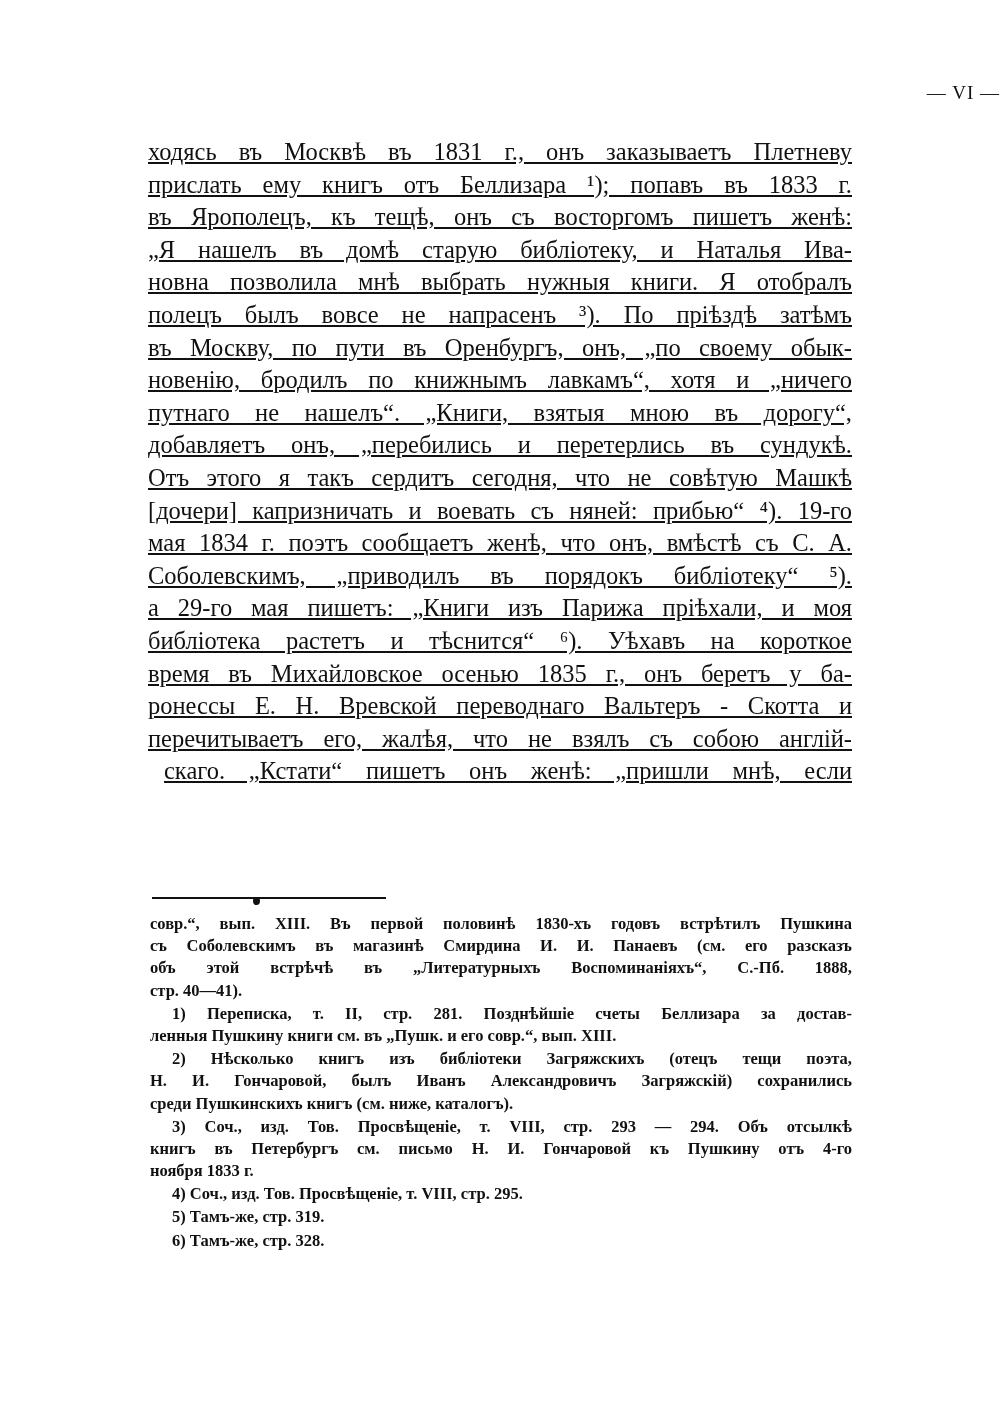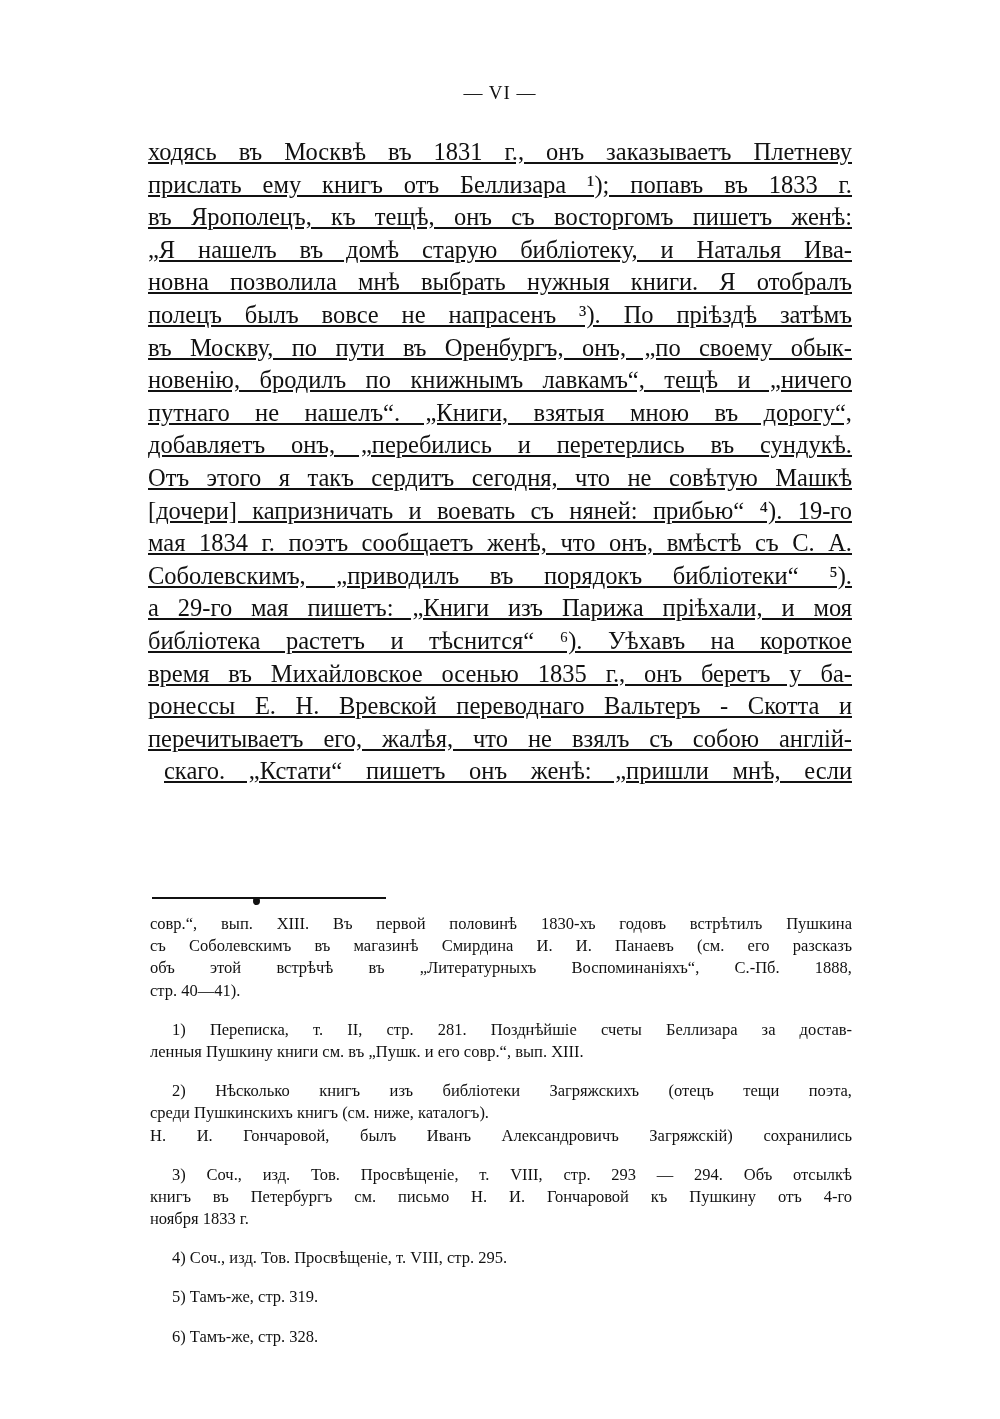--- a/index.html
+++ b/index.html
@@ -13,21 +13,21 @@
       position: relative;
       overflow: hidden;
       color: #111111;
       font-family: "Liberation Serif", "DejaVu Serif", serif;
     }
     .page-number {
       position: absolute;
       top: 82px;
       left: 0;
       width: 1000px;
-      text-align: center;
+      text-align: right;
       font-size: 19px;
       letter-spacing: 1px;
     }
     .body-text {
       position: absolute;
       left: 148px;
       top: 136px;
       width: 704px;
       text-decoration: underline;
     }
@@ -58,59 +58,60 @@
       width: 7px;
       height: 8px;
       border-radius: 50%;
       background: #111111;
     }
     .footnotes {
       position: absolute;
       left: 150px;
       top: 913px;
       width: 702px;
+      font-weight: bold;
     }
     .fn-line {
       height: 22.2px;
       line-height: 22.2px;
       font-size: 16.5px;
       text-align: justify;
       text-align-last: justify;
       white-space: nowrap;
     }
     .fn-line.short {
       text-align-last: left;
     }
     .fn-line.indent {
       padding-left: 22px;
     }
     .fn-line.gap {
-      margin-top: 17px;
+      margin-top: 1px;
     }
   </style>
 </head>
 <body>
 
 <div class="page-number">— VI —</div>
 
 <div class="body-text">
   <div class="body-line">ходясь въ Москвѣ въ 1831 г., онъ заказываетъ Плетневу</div>
   <div class="body-line">прислать ему книгъ отъ Беллизара ¹); попавъ въ 1833 г.</div>
   <div class="body-line">въ Ярополецъ, къ тещѣ, онъ съ восторгомъ пишетъ женѣ:</div>
   <div class="body-line">„Я нашелъ въ домѣ старую библіотеку, и Наталья Ива-</div>
   <div class="body-line">новна позволила мнѣ выбрать нужныя книги. Я отобралъ</div>
   <div class="body-line">полецъ былъ вовсе не напрасенъ ³). По пріѣздѣ затѣмъ</div>
   <div class="body-line">въ Москву, по пути въ Оренбургъ, онъ, „по своему обык-</div>
-  <div class="body-line">новенію, бродилъ по книжнымъ лавкамъ“, тещѣ и „ничего</div>
+  <div class="body-line">новенію, бродилъ по книжнымъ лавкамъ“, хотя и „ничего</div>
   <div class="body-line">путнаго не нашелъ“. „Книги, взятыя мною въ дорогу“,</div>
   <div class="body-line">добавляетъ онъ, „перебились и перетерлись въ сундукѣ.</div>
   <div class="body-line">Отъ этого я такъ сердитъ сегодня, что не совѣтую Машкѣ</div>
   <div class="body-line">[дочери] капризничать и воевать съ няней: прибью“ ⁴). 19-го</div>
   <div class="body-line">мая 1834 г. поэтъ сообщаетъ женѣ, что онъ, вмѣстѣ съ С. А.</div>
-  <div class="body-line">Соболевскимъ, „приводилъ въ порядокъ библіотеки“ ⁵).</div>
+  <div class="body-line">Соболевскимъ, „приводилъ въ порядокъ библіотеку“ ⁵).</div>
   <div class="body-line">а 29-го мая пишетъ: „Книги изъ Парижа пріѣхали, и моя</div>
   <div class="body-line">библіотека растетъ и тѣснится“ ⁶). Уѣхавъ на короткое</div>
   <div class="body-line">время въ Михайловское осенью 1835 г., онъ беретъ у ба-</div>
   <div class="body-line">ронессы Е. Н. Вревской переводнаго Вальтеръ - Скотта и</div>
   <div class="body-line">перечитываетъ его, жалѣя, что не взялъ съ собою англій-</div>
   <div class="body-line last">скаго. „Кстати“ пишетъ онъ женѣ: „пришли мнѣ, если</div>
 </div>
 
 <div class="rule"></div>
 <div class="rule-dot"></div>
@@ -123,22 +124,22 @@
     <div class="fn-line short">стр. 40—41).</div>
   </div>
 
   <div>
     <div class="fn-line indent gap">1) Переписка, т. II, стр. 281. Позднѣйшіе счеты Беллизара за достав-</div>
     <div class="fn-line short">ленныя Пушкину книги см. въ „Пушк. и его совр.“, вып. XIII.</div>
   </div>
 
   <div>
     <div class="fn-line indent gap">2) Нѣсколько книгъ изъ библіотеки Загряжскихъ (отецъ тещи поэта,</div>
+    <div class="fn-line">Н. И. Гончаровой, былъ Иванъ Александровичъ Загряжскій) сохранились</div>
     <div class="fn-line short">среди Пушкинскихъ книгъ (см. ниже, каталогъ).</div>
-    <div class="fn-line">Н. И. Гончаровой, былъ Иванъ Александровичъ Загряжскій) сохранились</div>
   </div>
 
   <div>
     <div class="fn-line indent gap">3) Соч., изд. Тов. Просвѣщеніе, т. VIII, стр. 293 — 294. Объ отсылкѣ</div>
     <div class="fn-line">книгъ въ Петербургъ см. письмо Н. И. Гончаровой къ Пушкину отъ 4-го</div>
     <div class="fn-line short">ноября 1833 г.</div>
   </div>
 
   <div>
     <div class="fn-line indent short gap">4) Соч., изд. Тов. Просвѣщеніе, т. VIII, стр. 295.</div>

